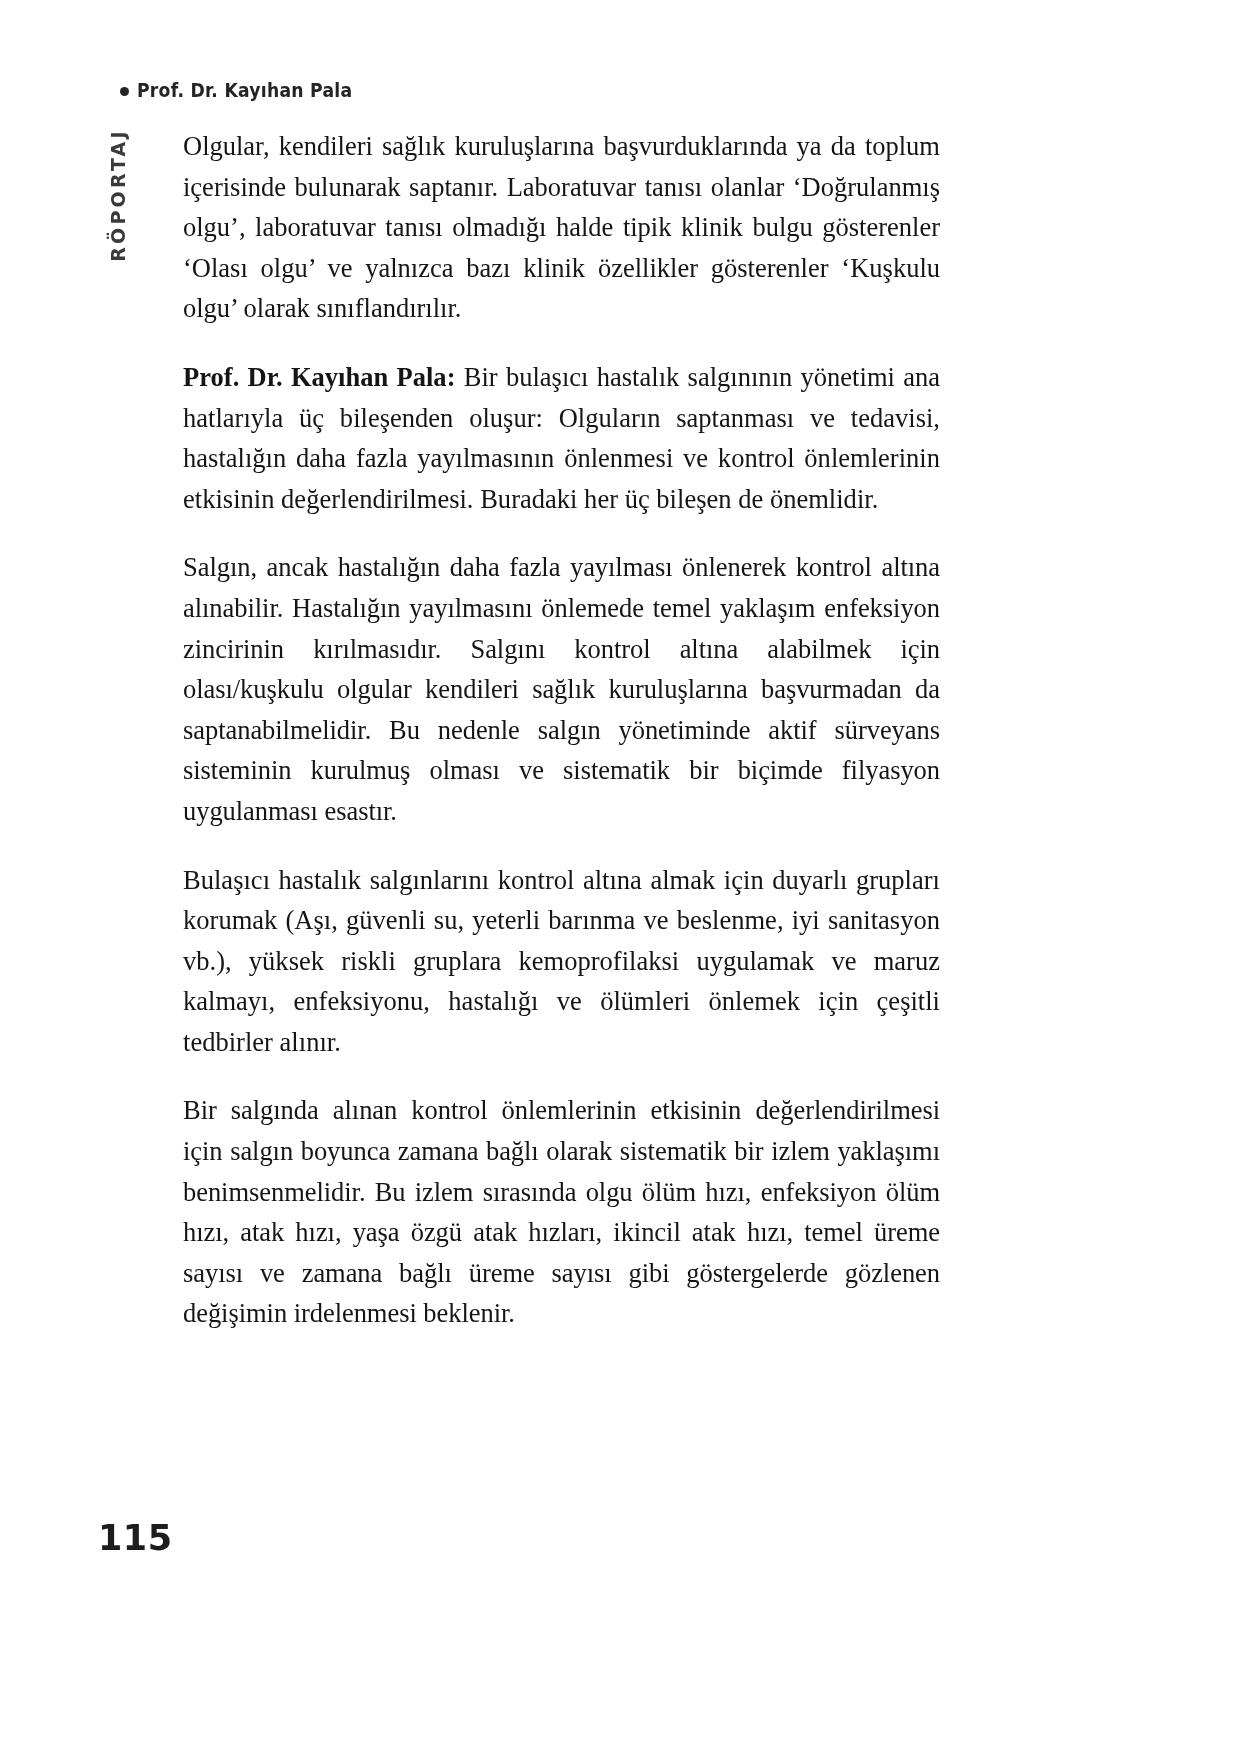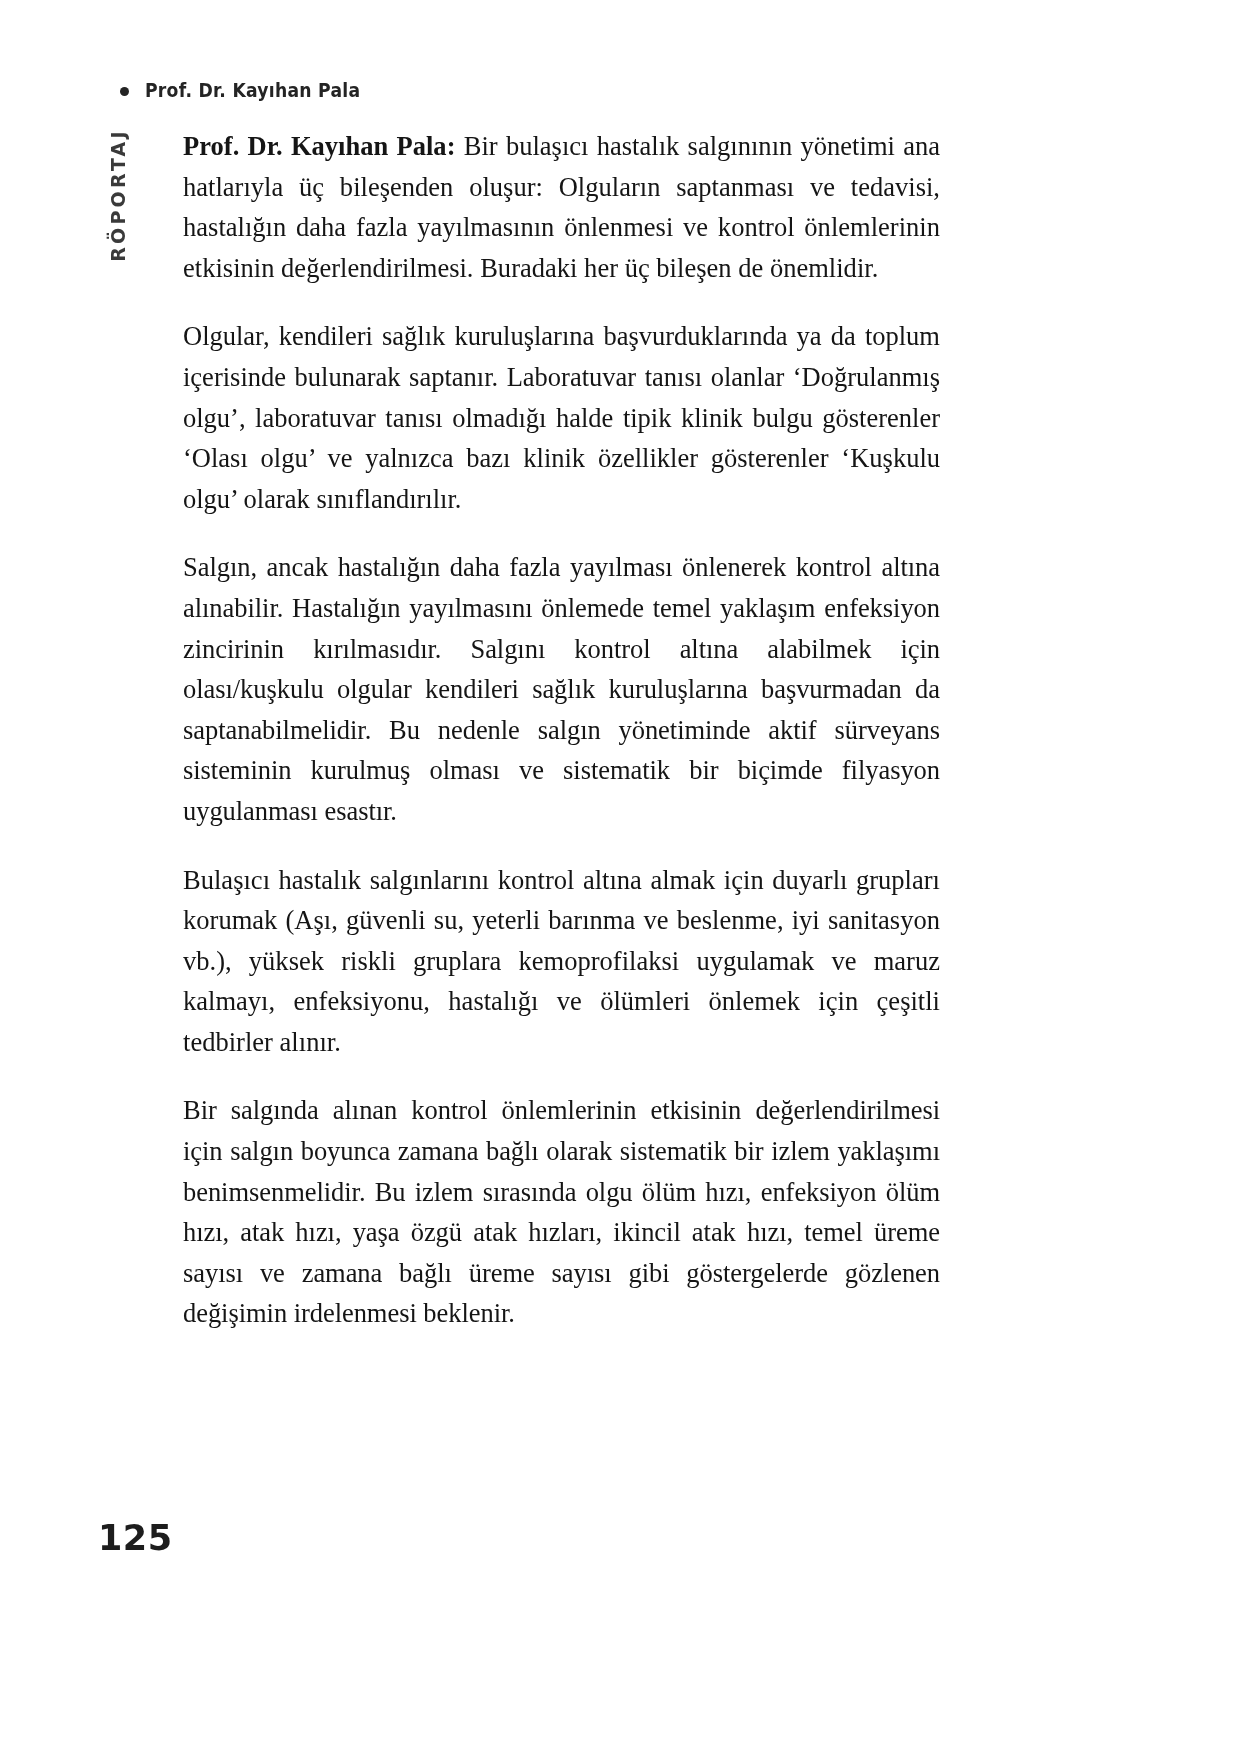--- a/index.html
+++ b/index.html
@@ -22,21 +22,21 @@
     background: #ffffff;
   }
 
   
   .running-head {
     position: absolute;
     left: 120px;
     top: 78px;
     display: flex;
     align-items: center;
-    gap: 16px;
+    gap: 8px;
     white-space: nowrap;
     text-align: center;
   }
   .running-head-bullet {
     width: 9px;
     height: 9px;
     border-radius: 50%;
     background: #242424;
     display: inline-block;
     flex: 0 0 auto;
@@ -128,28 +128,28 @@
     <span class="running-head-bullet"></span>
     <span class="running-head-text">Prof. Dr. Kayıhan Pala</span>
   </div>
 
   <div class="section-tab">
     <span class="section-tab-text">RÖPORTAJ</span>
   </div>
 
   <div class="body-column">
 
+    <p class="body-paragraph p2">Olgular, kendileri sağlık kuruluşlarına başvurduklarında ya da toplum içerisinde bulunarak saptanır. Laboratuvar tanısı olanlar ‘Doğrulanmış olgu’, laboratuvar tanısı olmadığı halde tipik klinik bulgu gösterenler ‘Olası olgu’ ve yalnızca bazı klinik özellikler gösterenler ‘Kuşkulu olgu’ olarak sınıflandırılır.</p>
+
     <p class="body-paragraph p1"><span class="speaker-name">Prof. Dr. Kayıhan Pala:</span><span> Bir bulaşıcı hastalık salgınının yönetimi ana hatlarıyla üç bileşenden oluşur: Olguların saptanması ve tedavisi, hastalığın daha fazla yayılmasının önlenmesi ve kontrol önlemlerinin etkisinin değerlendirilmesi. Buradaki her üç bileşen de önemlidir.</span></p>
-
-    <p class="body-paragraph p2">Olgular, kendileri sağlık kuruluşlarına başvurduklarında ya da toplum içerisinde bulunarak saptanır. Laboratuvar tanısı olanlar ‘Doğrulanmış olgu’, laboratuvar tanısı olmadığı halde tipik klinik bulgu gösterenler ‘Olası olgu’ ve yalnızca bazı klinik özellikler gösterenler ‘Kuşkulu olgu’ olarak sınıflandırılır.</p>
 
     <p class="body-paragraph p3">Salgın, ancak hastalığın daha fazla yayılması önlenerek kontrol altına alınabilir. Hastalığın yayılmasını önlemede temel yaklaşım enfeksiyon zincirinin kırılmasıdır. Salgını kontrol altına alabilmek için olası/kuşkulu olgular kendileri sağlık kuruluşlarına başvurmadan da saptanabilmelidir. Bu nedenle salgın yönetiminde aktif sürveyans sisteminin kurulmuş olması ve sistematik bir biçimde filyasyon uygulanması esastır.</p>
 
     <p class="body-paragraph p4">Bulaşıcı hastalık salgınlarını kontrol altına almak için duyarlı grupları korumak (Aşı, güvenli su, yeterli barınma ve beslenme, iyi sanitasyon vb.), yüksek riskli gruplara kemoprofilaksi uygulamak ve maruz kalmayı, enfeksiyonu, hastalığı ve ölümleri önlemek için çeşitli tedbirler alınır.</p>
 
     <p class="body-paragraph p5">Bir salgında alınan kontrol önlemlerinin etkisinin değerlendirilmesi için salgın boyunca zamana bağlı olarak sistematik bir izlem yaklaşımı benimsenmelidir. Bu izlem sırasında olgu ölüm hızı, enfeksiyon ölüm hızı, atak hızı, yaşa özgü atak hızları, ikincil atak hızı, temel üreme sayısı ve zamana bağlı üreme sayısı gibi göstergelerde gözlenen değişimin irdelenmesi beklenir.</p>
 
 
   </div>
 
-  <div class="folio">125</div>
+  <div class="folio">115</div>
 
 </div>
 
 </body></html>

